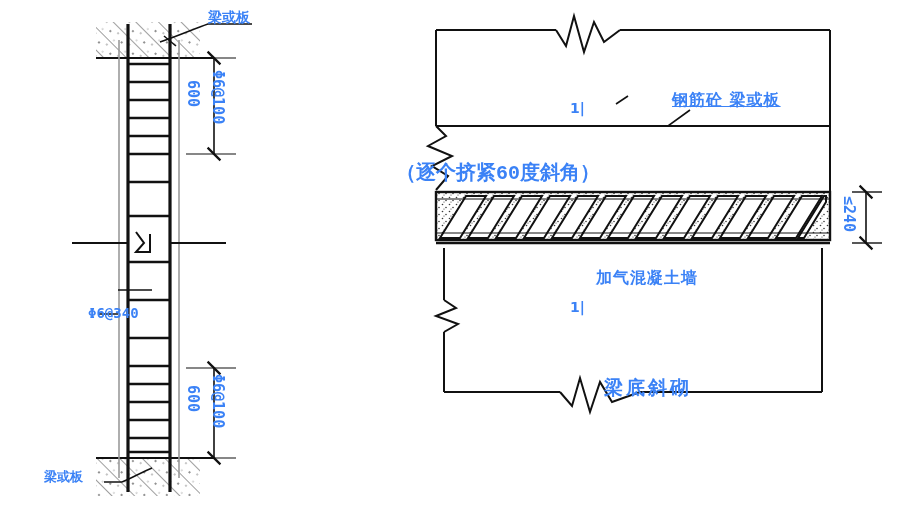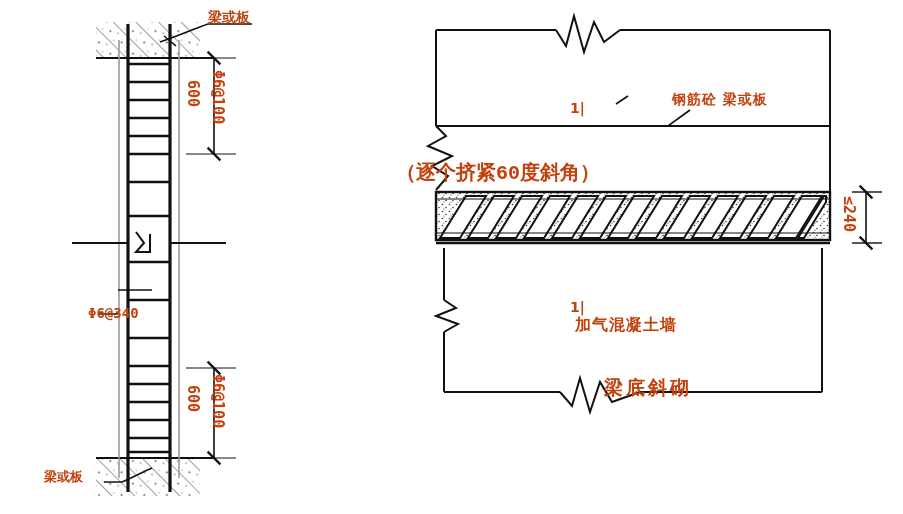--- a/index.html
+++ b/index.html
@@ -5,21 +5,21 @@
   html,body{margin:0;padding:0;}
   body{
     width:903px;height:514px;
     background:#ffffff;
     font-family:"DejaVu Sans","Liberation Sans",sans-serif;
     color:#111;
     overflow:hidden;
     position:relative;
   }
   #sheet{position:absolute;left:0;top:0;width:903px;height:514px;}
-  .lbl{position:absolute;white-space:nowrap;font-weight:bold;color:#c2410c;line-height:1;}
+  .lbl{position:absolute;white-space:nowrap;font-weight:bold;color:#3b82f6;line-height:1;}
   .cjk{font-family:"DejaVu Sans","Liberation Sans",sans-serif;font-weight:bold;}
   .vrot{transform:rotate(90deg);transform-origin:left top;}
   .mono{font-family:"DejaVu Sans Mono","Liberation Mono",monospace;}
 </style>
 </head>
 <body>
 
 <svg id="sheet" viewBox="0 0 903 514" xmlns="http://www.w3.org/2000/svg">
   <defs>
 
@@ -202,27 +202,27 @@
 <div class="lbl cjk mono" style="left:192px;top:385px;font-size:15px;">
   <span class="vrot" style="position:absolute;left:8px;top:0;">600</span>
 </div>
 
 <div class="lbl cjk mono" style="left:216px;top:374px;font-size:15px;">
   <span class="vrot" style="position:absolute;left:9px;top:0;">Φ6@100</span>
 </div>
 
 <div class="lbl cjk" style="left:44px;top:470px;font-size:13px;">梁或板</div>
 
-<div class="lbl cjk" style="left:672px;top:92px;font-size:14px;letter-spacing:1px;">钢筋砼 梁或板</div>
+<div class="lbl cjk" style="left:672px;top:92px;font-size:16px;letter-spacing:1px;text-decoration:underline;">钢筋砼 梁或板</div>
 
 <div class="lbl cjk" style="left:570px;top:101px;font-size:14px;">1|</div>
 
 <div class="lbl cjk" style="left:396px;top:164px;font-size:20px;letter-spacing:0px;font-family:Liberation Mono, monospace;">（逐个挤紧60度斜角）</div>
 
-<div class="lbl cjk" style="left:575px;top:270px;font-size:16px;letter-spacing:1px;margin-top:47px;">加气混凝土墙</div>
+<div class="lbl cjk" style="left:596px;top:270px;font-size:16px;letter-spacing:1px;">加气混凝土墙</div>
 
 <div class="lbl cjk" style="left:570px;top:300px;font-size:14px;">1|</div>
 
 <div class="lbl cjk mono" style="left:846px;top:196px;font-size:15px;">
   <span class="vrot" style="position:absolute;left:10px;top:0;">≤240</span>
 </div>
 
 <div class="lbl cjk" style="left:604px;top:378px;font-size:19px;letter-spacing:3px;">梁底斜砌</div>
 
 </body></html>

